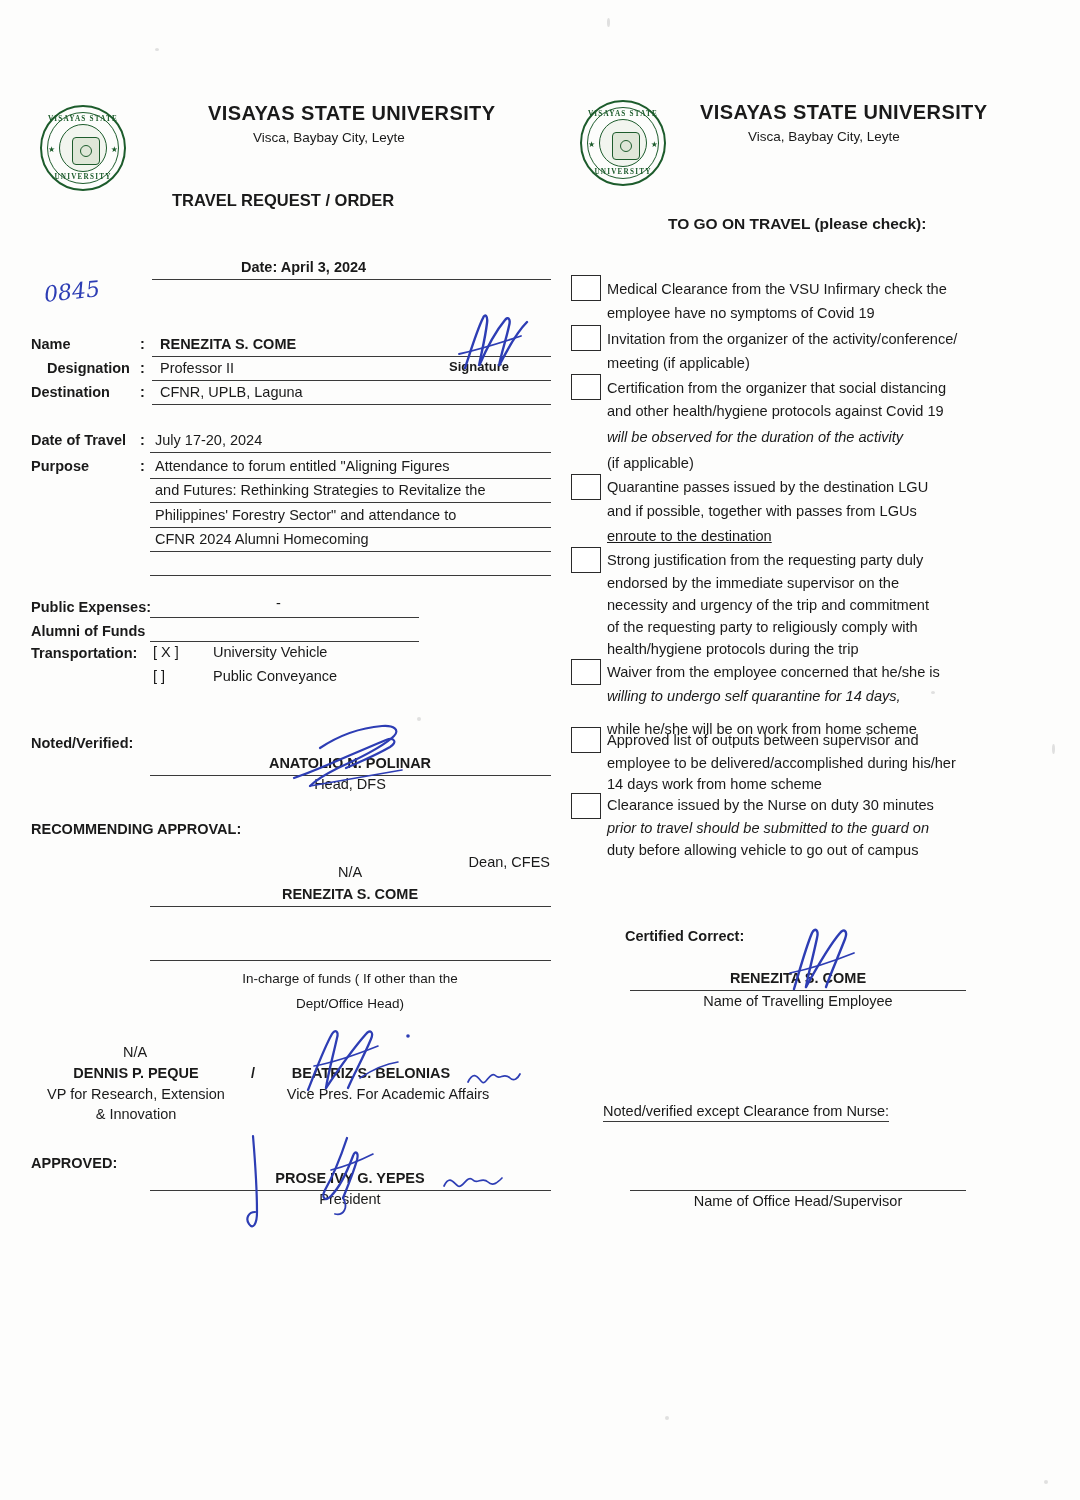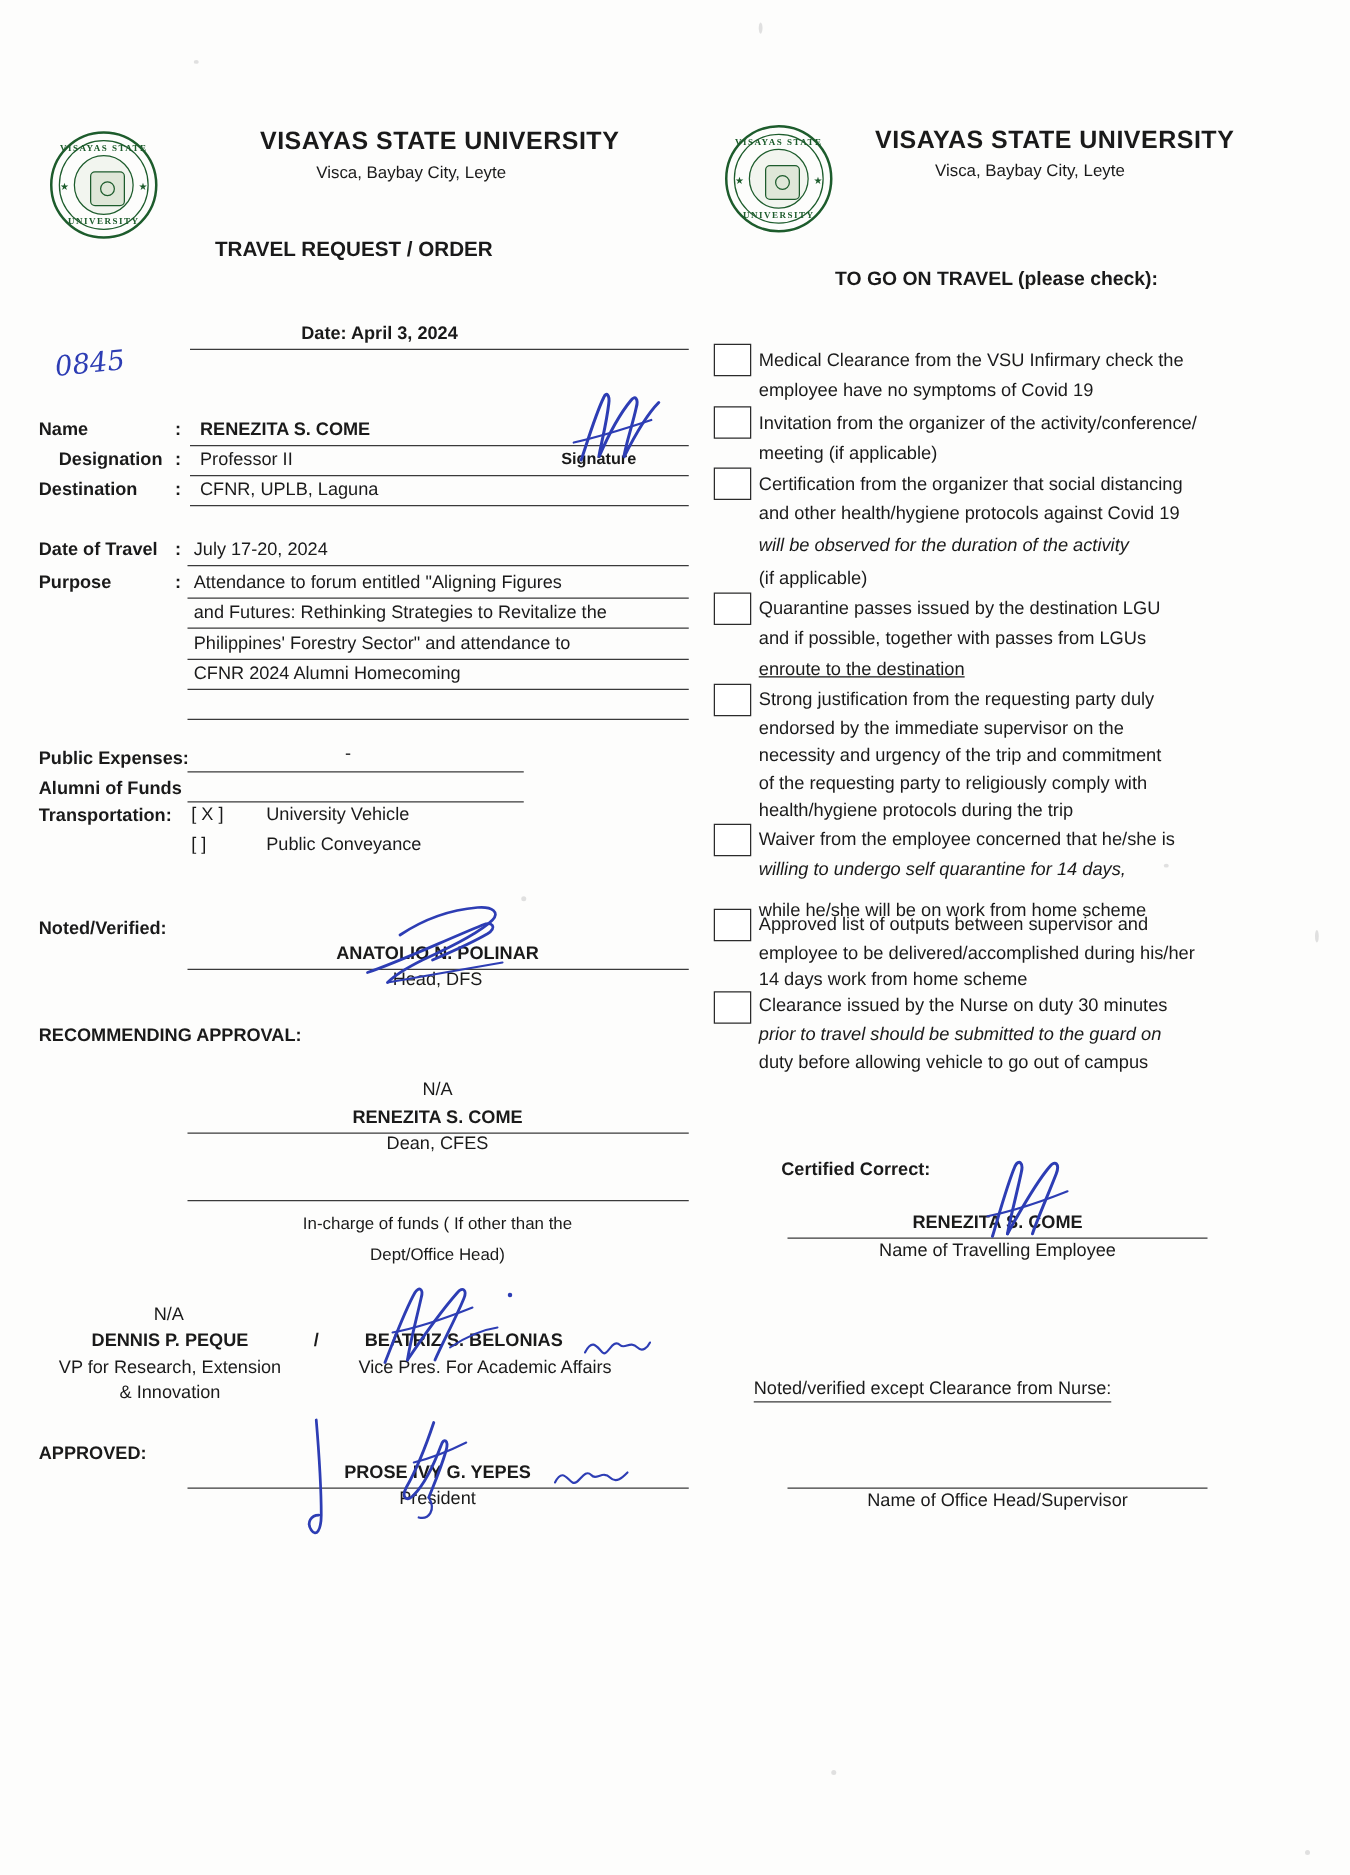--- a/index.html
+++ b/index.html
@@ -306,21 +306,21 @@
       <path d="M4 60 C28 52 62 36 96 22 C104 19 108 24 100 29 C88 36 70 44 56 50" fill="none" stroke="#2d3db4" stroke-width="2.2" stroke-linecap="round"></path>
       <path d="M30 30 C48 18 68 10 92 8 C104 7 110 12 104 18 C94 28 70 40 48 50 C36 56 26 62 20 68" fill="none" stroke="#2d3db4" stroke-width="2.2" stroke-linecap="round"></path>
       <path d="M20 68 C44 64 78 58 112 52" fill="none" stroke="#2d3db4" stroke-width="1.7" stroke-linecap="round"></path>
     </svg>
   </div>
 
   <div class="lbl" style="left:31px;top:821px;">RECOMMENDING APPROVAL:</div>
   <div class="center-txt" style="left:150px;top:864px;width:400px;">N/A</div>
   <div class="center-txt bold" style="left:150px;top:886px;width:400px;">RENEZITA S. COME</div>
   <div class="rule" style="left:150px;top:906px;width:401px;"></div>
-  <div class="center-txt" style="left:150px;top:907px;width:400px;">Dean, CFES</div>
+  <div class="center-txt" style="left:150px;top:854px;width:400px;text-align:right;">Dean, CFES</div>
 
   <div class="rule" style="left:150px;top:960px;width:401px;"></div>
   <div class="small-note" style="left:150px;top:971px;width:400px;">In-charge of  funds ( If other than the</div>
   <div class="small-note" style="left:150px;top:996px;width:400px;">Dept/Office Head)</div>
 
   <div class="center-txt" style="left:95px;top:1044px;width:80px;">N/A</div>
   <div class="center-txt bold" style="left:36px;top:1065px;width:200px;">DENNIS P. PEQUE</div>
   <div class="center-txt bold" style="left:245px;top:1065px;width:16px;">/</div>
   <div class="center-txt bold" style="left:268px;top:1065px;width:206px;">BEATRIZ S. BELONIAS</div>
   <div class="center-txt" style="left:36px;top:1086px;width:200px;">VP for Research, Extension</div>

